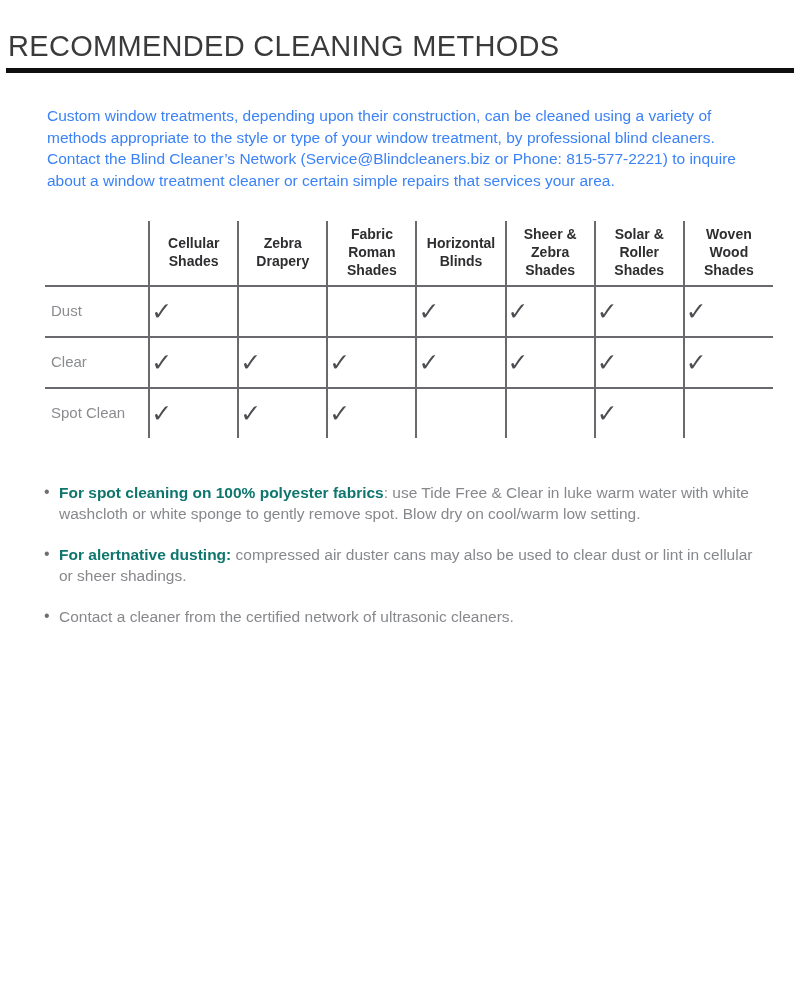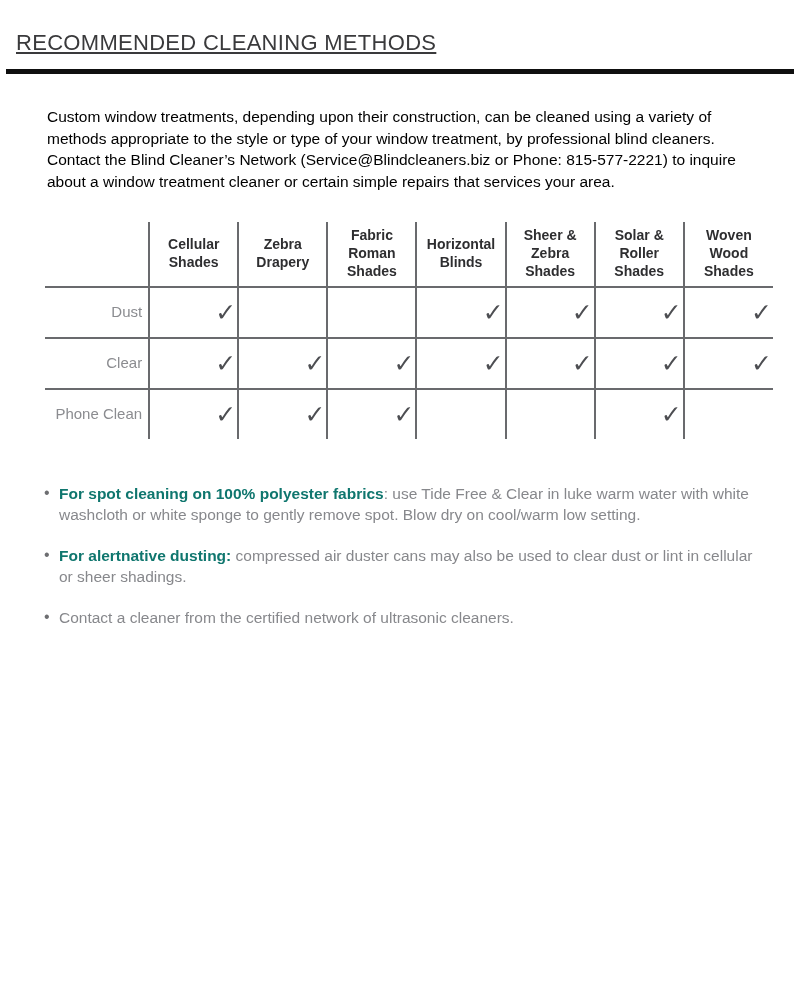--- a/index.html
+++ b/index.html
@@ -6,43 +6,43 @@
   body {
     width:800px; height:1000px; background:#ffffff;
     font-family:"Liberation Sans", sans-serif;
     -webkit-font-smoothing:antialiased;
   }
   .page { width:800px; height:1000px; position:relative; overflow:hidden; background:#ffffff; }
 
   
   .title-block { margin:30px 6px 0 6px; border-bottom:5px solid #0f0f0f; padding:0 0 5px 2px; }
   .title-block h1 {
-    margin:8px; font-size:22px; font-weight:300; color:#3a3a3c;
-    letter-spacing:0.3px; font-family:"Liberation Sans", sans-serif;text-decoration:underline;
+    margin:0; font-size:29px; font-weight:300; color:#3a3a3c;
+    letter-spacing:0.3px; font-family:"Liberation Sans", sans-serif;
   }
 
   
   .intro {
     margin:32px 32px 0 47px; width:722px;
-    font-size:15.5px; line-height:21.5px; color:#000000;
+    font-size:15.5px; line-height:21.5px; color:#3b82f6;
   }
 
   
   table.methods {
     margin:30px 0 0 45px; width:728px;
     border-collapse:collapse; border-style:hidden; table-layout:fixed;
   }
   table.methods col.c-label { width:104px; }
   table.methods col.c-data  { width:89px; }
   table.methods th, table.methods td { border:2px solid #696a6d; background:#ffffff; }
   table.methods th {
     height:60px; padding:2px 4px; text-align:center; vertical-align:middle;
     font-size:14px; font-weight:600; line-height:1.28; color:#2e2e30;
   }
-  table.methods td { height:45px; text-align:right; vertical-align:middle; }
+  table.methods td { height:45px; text-align:left; vertical-align:middle; }
   td.rowlabel { font-size:15px; color:#8b8c90; line-height:1.25; padding:2px 6px; }
   td.check    { font-size:25px; color:#4d4e52; font-family:"DejaVu Sans", sans-serif; }
 
   
   ul.notes {
     margin:44px 30px 0 44px; padding:0; list-style:none; width:726px;
     font-size:15.5px; line-height:21px; color:#87888c;
   }
   ul.notes li { position:relative; padding-left:15px; margin-bottom:20px; }
   ul.notes li::before { content:"\2022"; position:absolute; left:0; top:-1px; color:#6d6e71; font-size:16px; }
@@ -98,21 +98,21 @@
         <td class="rowlabel">Clear</td>
         <td class="check">✓</td>
         <td class="check">✓</td>
         <td class="check">✓</td>
         <td class="check">✓</td>
         <td class="check">✓</td>
         <td class="check">✓</td>
         <td class="check">✓</td>
       </tr>
       <tr>
-        <td class="rowlabel">Phone Clean</td>
+        <td class="rowlabel">Spot Clean</td>
         <td class="check">✓</td>
         <td class="check">✓</td>
         <td class="check">✓</td>
         <td class="check"></td>
         <td class="check"></td>
         <td class="check">✓</td>
         <td class="check"></td>
       </tr>
     </tbody>
   </table>

